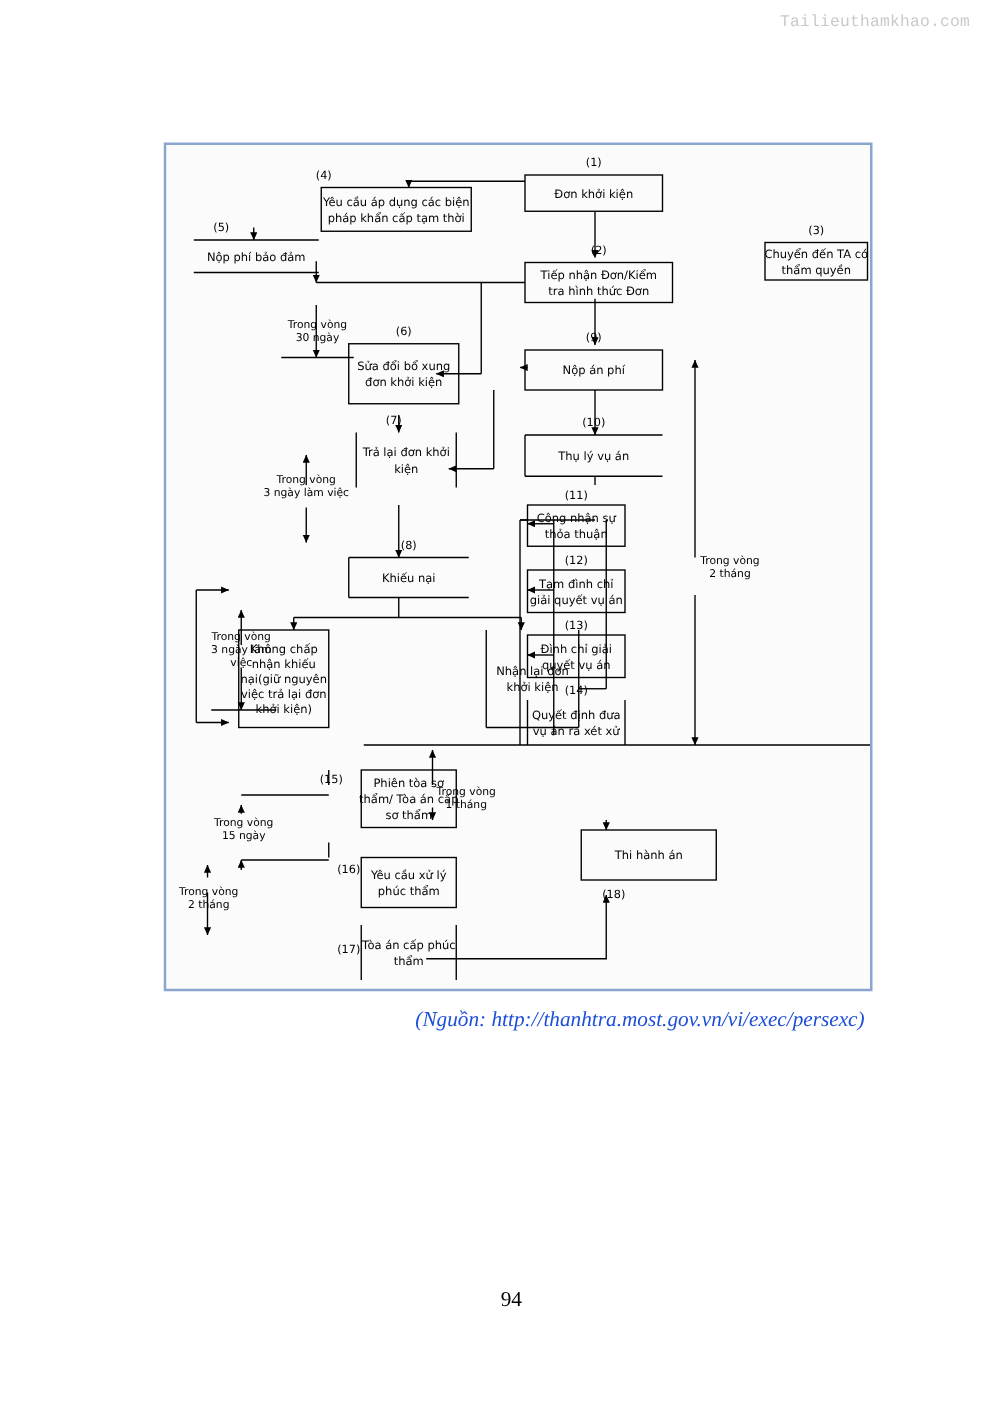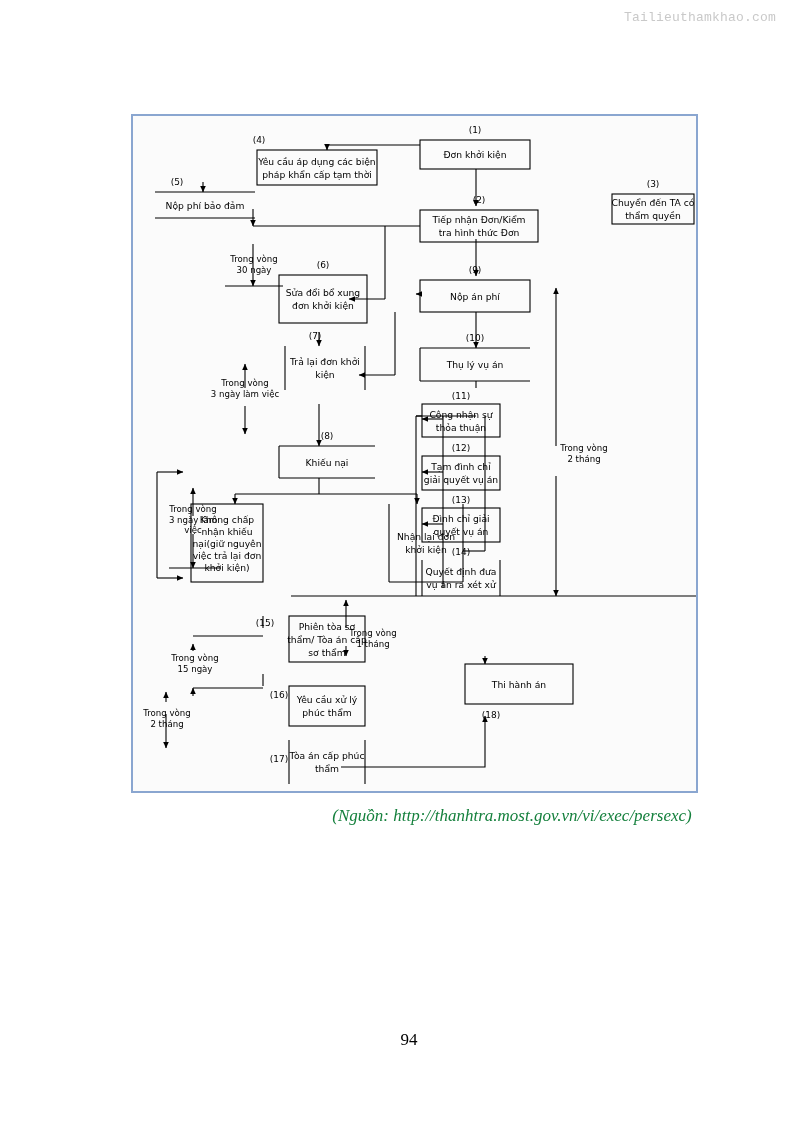--- a/index.html
+++ b/index.html
@@ -11,21 +11,21 @@
     position:absolute;top:10px;right:18px;font-size:13px;color:#c9c9c9;
     letter-spacing:.2px;font-family:Liberation Mono, monospace;
   }
   .frame{
     position:absolute;left:131px;top:114px;width:567px;height:679px;
     border:2px solid #8aa6d0;background:#fbfbfb;box-sizing:border-box;
   }
   .diagram{position:absolute;left:0;top:0;width:100%;height:100%;}
   .caption{
     position:absolute;left:0;top:806px;width:794px;text-align:center;
-    font-family:"Liberation Serif",serif;font-style:italic;font-size:17px;color:#15803d;
+    font-family:"Liberation Serif",serif;font-style:italic;font-size:17px;color:#1d4ed8;
   }
   .caption span{padding-left:230px;}
   .pagenum{
     position:absolute;left:12px;top:1030px;width:794px;text-align:center;
     font-family:"Liberation Serif",serif;font-size:17px;color:#000;
   }
   
   svg text{font-family:"DejaVu Sans",sans-serif;}
 </style>
 </head>

